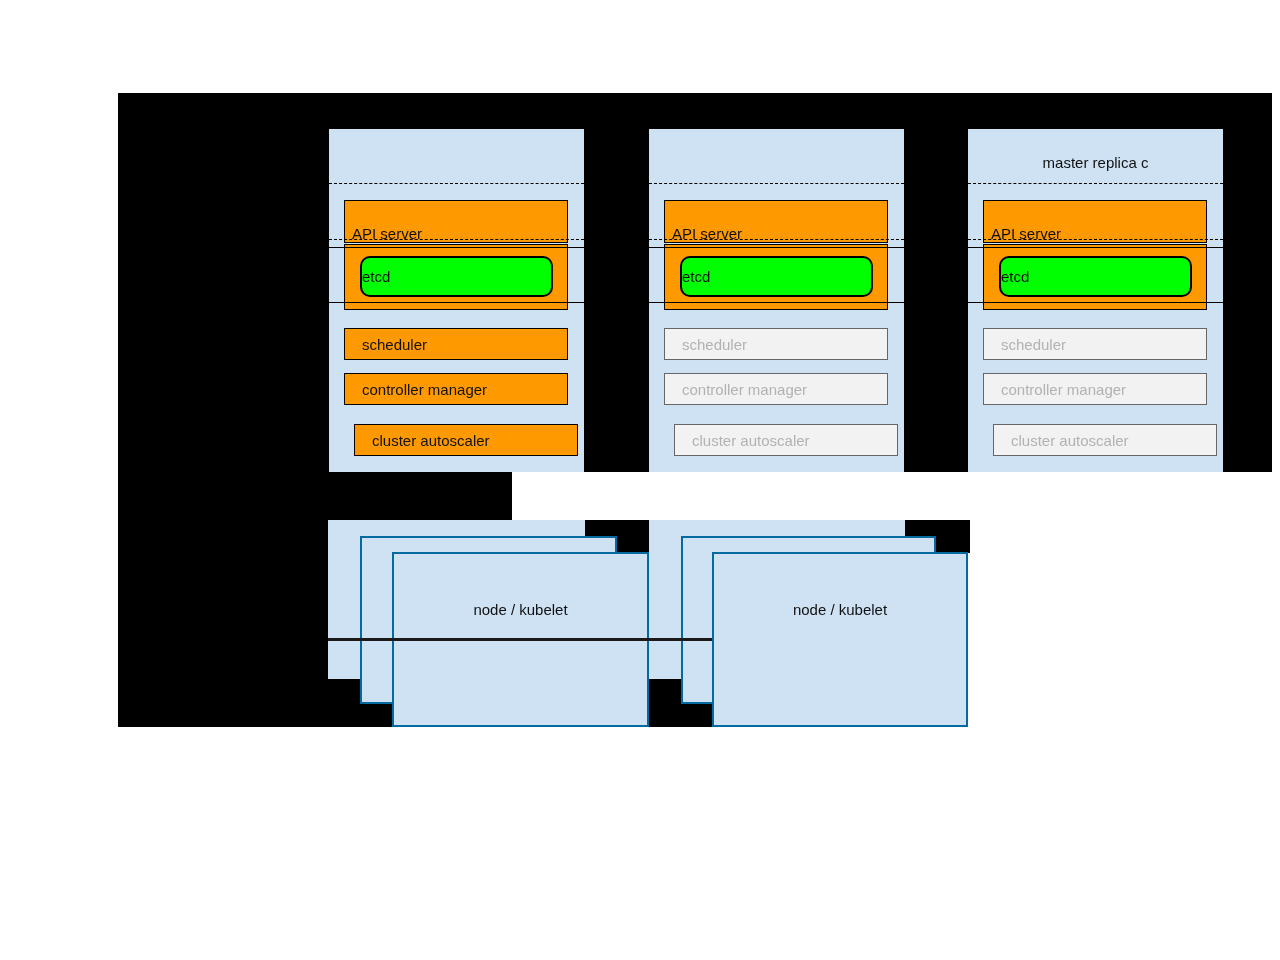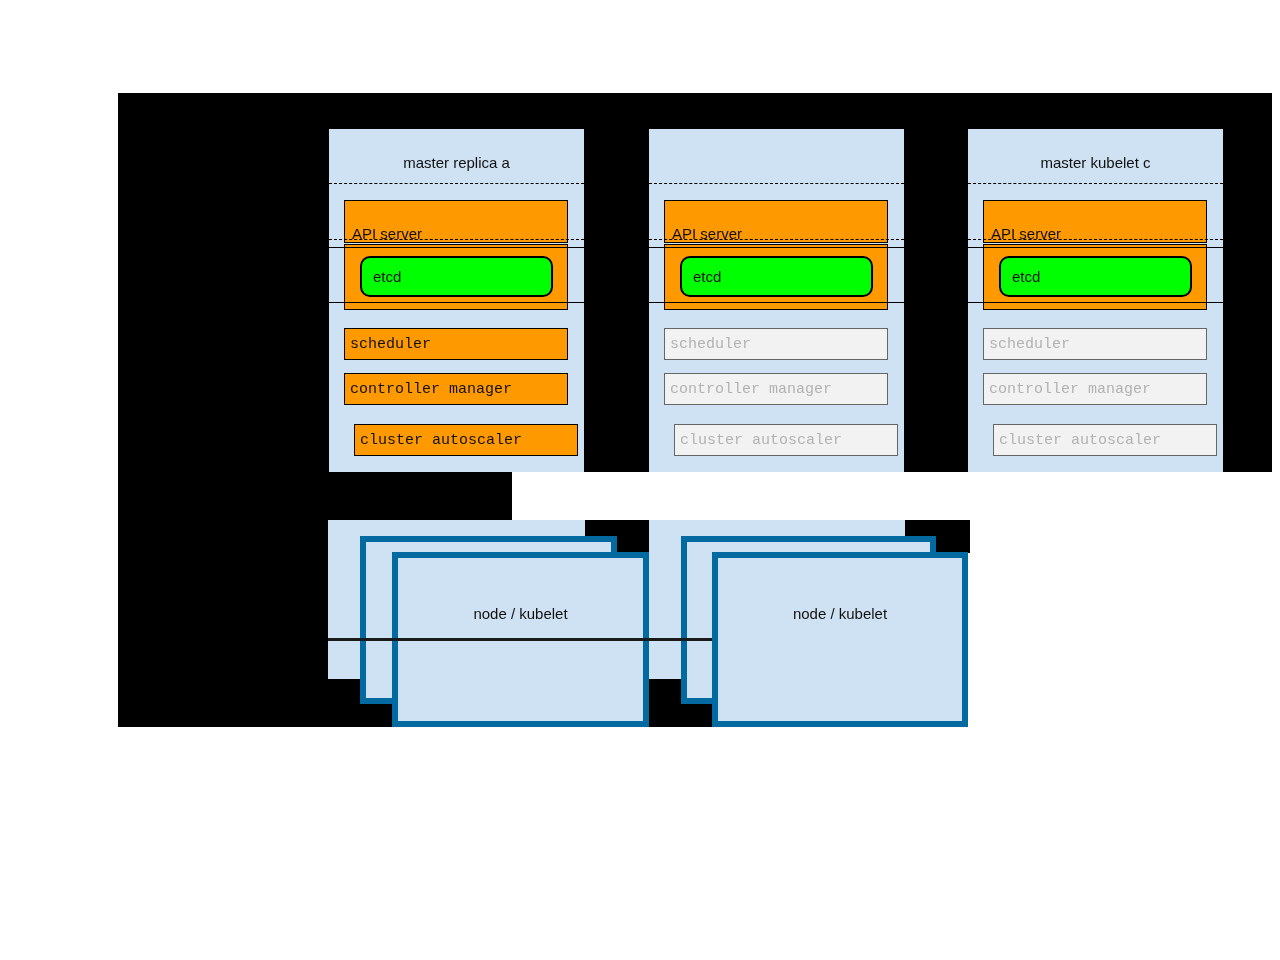--- a/index.html
+++ b/index.html
@@ -16,31 +16,31 @@
   .solid{position:absolute;left:0;right:0;height:0;border-top:1px solid #000000;z-index:4;}
   .obox{position:absolute;left:15px;width:224px;box-sizing:border-box;
         background:#ff9900;border:1px solid #000000;z-index:2;
         display:flex;align-items:center;font-size:15px;color:#111111;}
   .obox .lbl{padding-left:7px;}
   .api{top:71px;height:43px;align-items:flex-end;}
   .etcdwrap{top:115px;height:66px;}
   .etcd{position:absolute;left:31px;top:127px;width:193px;height:41px;box-sizing:border-box;
         background:#00ff00;border:2px solid #000000;border-radius:10px;z-index:5;
         display:flex;align-items:center;font-size:15px;color:#111111;}
-  .etcd .lbl{padding-left:11px;}
+  .etcd .lbl{padding-left:0;}
   .comp{position:absolute;left:15px;width:224px;height:32px;box-sizing:border-box;
         background:#ff9900;border:1px solid #000000;z-index:2;
         display:flex;align-items:center;font-size:15px;color:#111111;}
-  .comp .lbl{padding-left:5px;font-family:Liberation Mono, monospace;}
+  .comp .lbl{padding-left:17px;}
   .comp.c1{top:199px;} .comp.c2{top:244px;} .comp.c3{top:295px;margin-left:10px;}
   .master.standby .comp{background:#f2f2f2;border:1px solid #666666;color:#b2b2b2;}
 
   
   .nbox{position:absolute;background:#cfe2f3;}
-  .nborder{border:6px solid #0369a1;box-sizing:border-box;}
+  .nborder{border:2px solid #0369a1;box-sizing:border-box;}
   .nlabel{position:absolute;top:46px;left:0;width:100%;text-align:center;
           font-size:15px;line-height:20px;color:#111111;}
 </style>
 </head>
 <body>
 
 <div id="canvas">
 
   <div class="abs black" style="left:118px;top:93px;width:1154px;height:379px;"></div>
   <div class="abs black" style="left:118px;top:472px;width:394px;height:255px;"></div>
@@ -58,21 +58,20 @@
     <span class="nlabel">node / kubelet</span>
   </div>
 
   <div class="abs" style="left:328px;top:638px;width:385px;height:3px;background:#1a1a1a;"></div>
 
   <div class="nbox nborder" style="left:712px;top:552px;width:256px;height:175px;">
     <span class="nlabel">node / kubelet</span>
   </div>
 
   <div class="master active" style="left:329px;">
-    <div class="m-title">master replica a</div>
     <div class="dash" style="top:54px;"></div>
     <div class="obox api">
       <span class="lbl">API server</span>
     </div>
     <div class="dash" style="top:110px;"></div>
     <div class="obox etcdwrap"></div>
     <div class="solid" style="top:118px;"></div>
     <div class="solid" style="top:173px;"></div>
     <div class="etcd">
       <span class="lbl">etcd</span>
@@ -105,21 +104,21 @@
     </div>
     <div class="comp c2">
       <span class="lbl">controller manager</span>
     </div>
     <div class="comp c3">
       <span class="lbl">cluster autoscaler</span>
     </div>
   </div>
 
   <div class="master standby" style="left:968px;">
-    <div class="m-title">master kubelet c</div>
+    <div class="m-title">master replica c</div>
     <div class="dash" style="top:54px;"></div>
     <div class="obox api">
       <span class="lbl">API server</span>
     </div>
     <div class="dash" style="top:110px;"></div>
     <div class="obox etcdwrap"></div>
     <div class="solid" style="top:118px;"></div>
     <div class="solid" style="top:173px;"></div>
     <div class="etcd">
       <span class="lbl">etcd</span>

